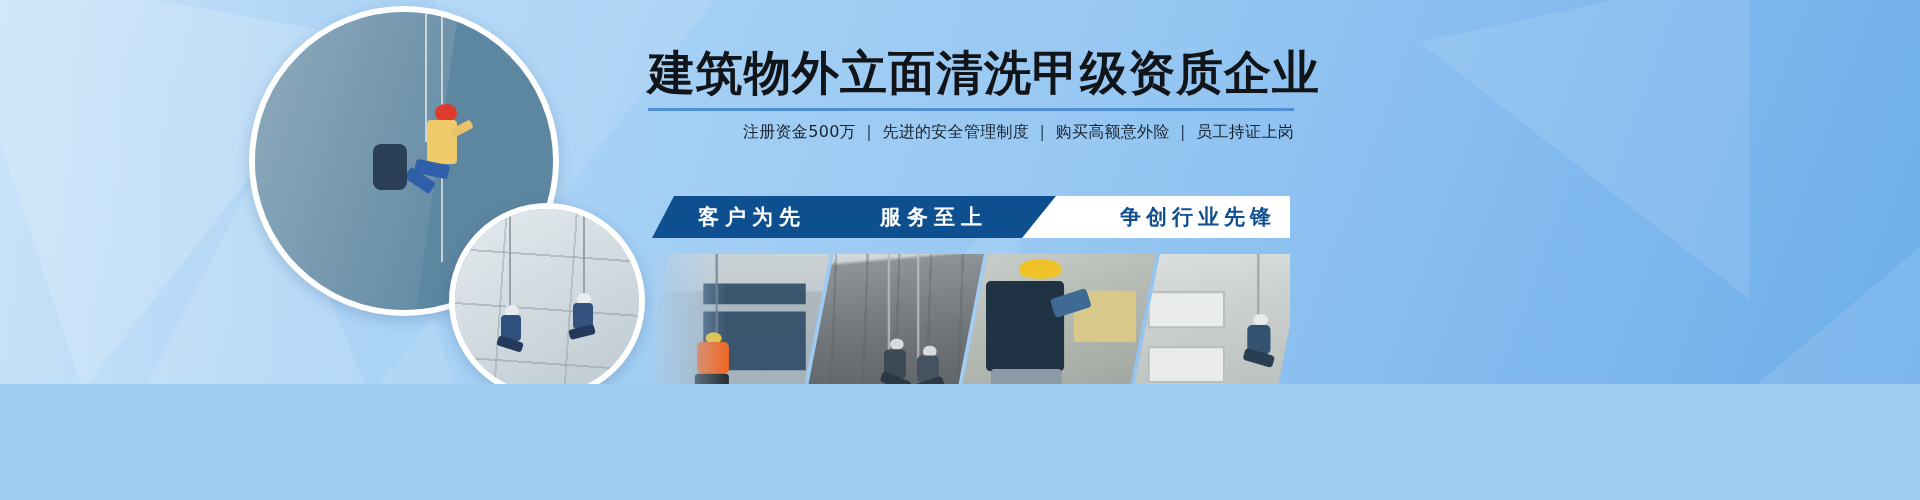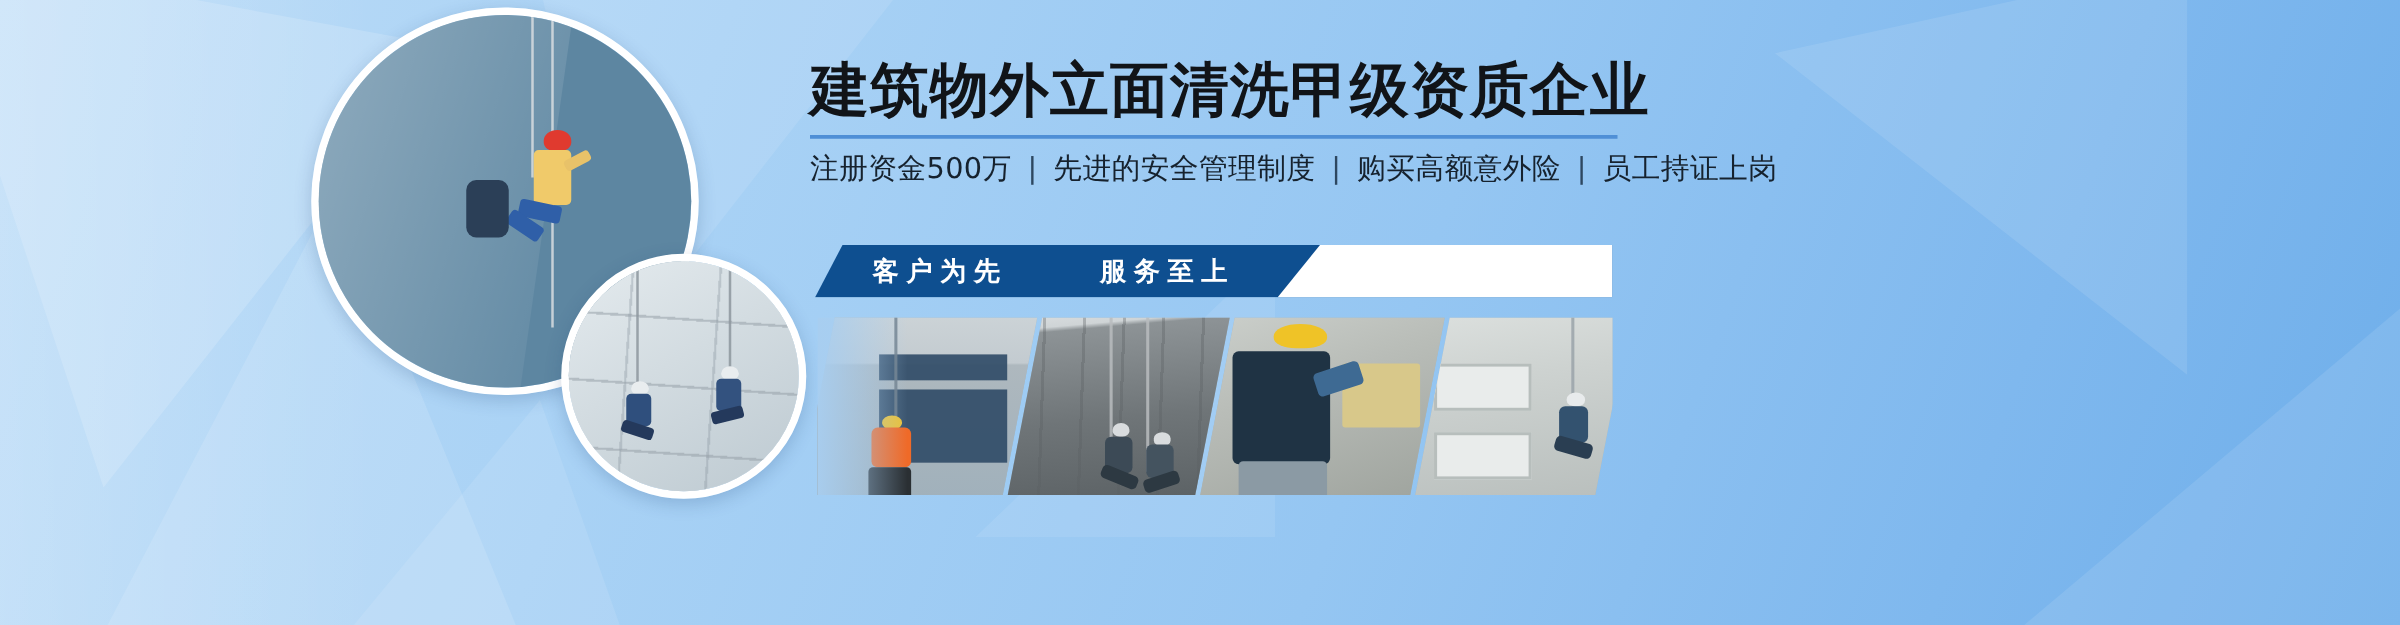--- a/index.html
+++ b/index.html
@@ -4,21 +4,21 @@
 <style>
   * { margin:0; padding:0; box-sizing:border-box; }
   html,body { width:1920px; height:500px; overflow:hidden; }
   body {
     font-family:"DejaVu Sans","Liberation Sans",sans-serif;
     background:#9ecbf2;
   }
 
   #banner {
     position:relative;
-    width:1920px; height:500px;
+    width:1920px; height:384px;
     overflow:hidden;
     background:linear-gradient(110deg,#bcdcf7 0%,#a9d2f5 28%,#95c6f2 58%,#7fb8ee 82%,#6eaeea 100%);
   }
 
   
   .bg-tri { position:absolute; pointer-events:none; }
 
   .tri-a {
     left:-60px; top:-40px; width:420px; height:430px;
     background:rgba(255,255,255,0.16);
@@ -123,21 +123,21 @@
   .headline h1 {
     font-size:47px; line-height:1.06; font-weight:700;
     color:#111418; letter-spacing:1px; white-space:nowrap;
   }
   .rule {
     margin-top:10px; height:3px; width:100%;
     background:#4f8fd6;
   }
   .subline {
     margin-top:11px;
-    font-size:23px; line-height:1.2; font-weight:400;
+    font-size:16px; line-height:1.2; font-weight:400;
     color:#16222e; letter-spacing:.3px; white-space:nowrap;
   }
   .subline .sep { color:#2d4760; padding:0 5px; }
 
   
   .ribbon {
     position:absolute; left:652px; top:196px;
     width:638px; height:42px;
   }
   .ribbon-navy {
@@ -277,20 +277,21 @@
       <span class="sep">|</span>
       <span>员工持证上岗</span>
     </div>
   </div>
 
   <div class="ribbon">
     <div class="ribbon-navy"></div>
     <div class="ribbon-white"></div>
     <div class="ribbon-txt rt-2">服务至上</div>
     <div class="ribbon-txt rt-1">客户为先</div>
+    <div class="ribbon-txt rt-3">争创行业先锋</div>
   </div>
 
   <div class="strip">
     <div class="fade-left"></div>
 
     <div class="panel p1">
       <div class="inner scene1">
         <div class="bldg-win" style="left:34%; top:26%; width:52%; height:12%;"></div>
         <div class="bldg-win" style="left:34%; top:42%; width:52%; height:34%;"></div>
         <div class="rope" style="left:40%; top:0; height:62%; background:#6f7d88;"></div>

